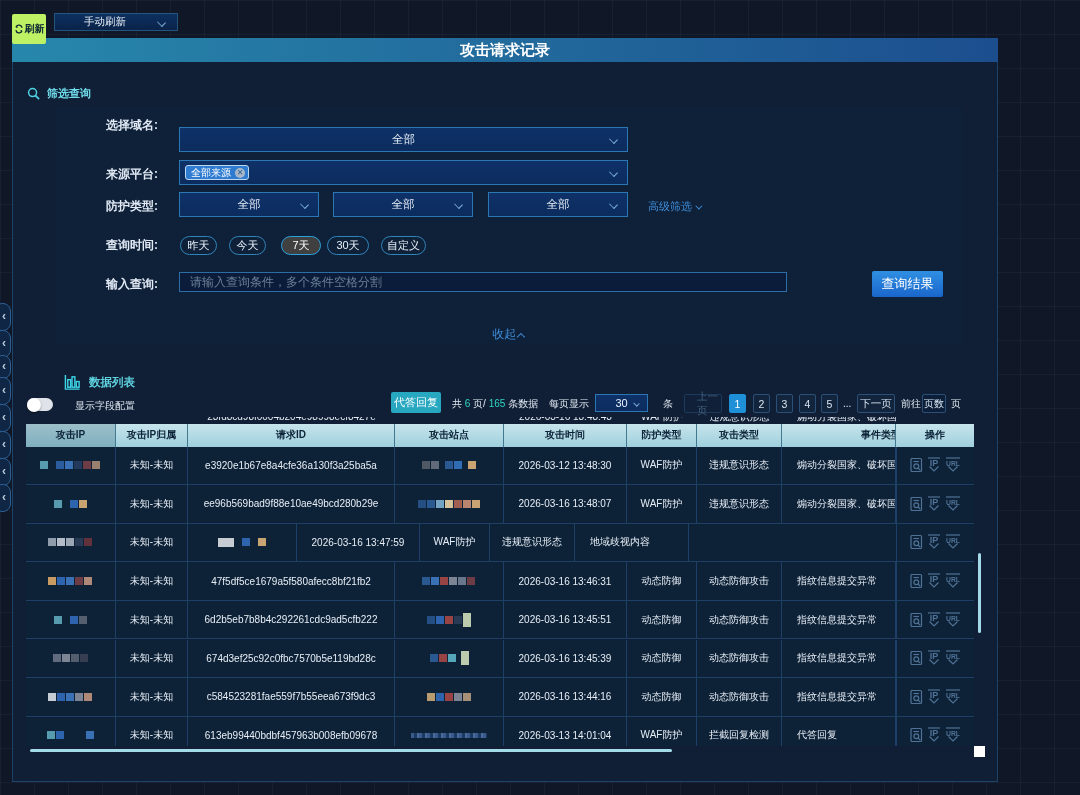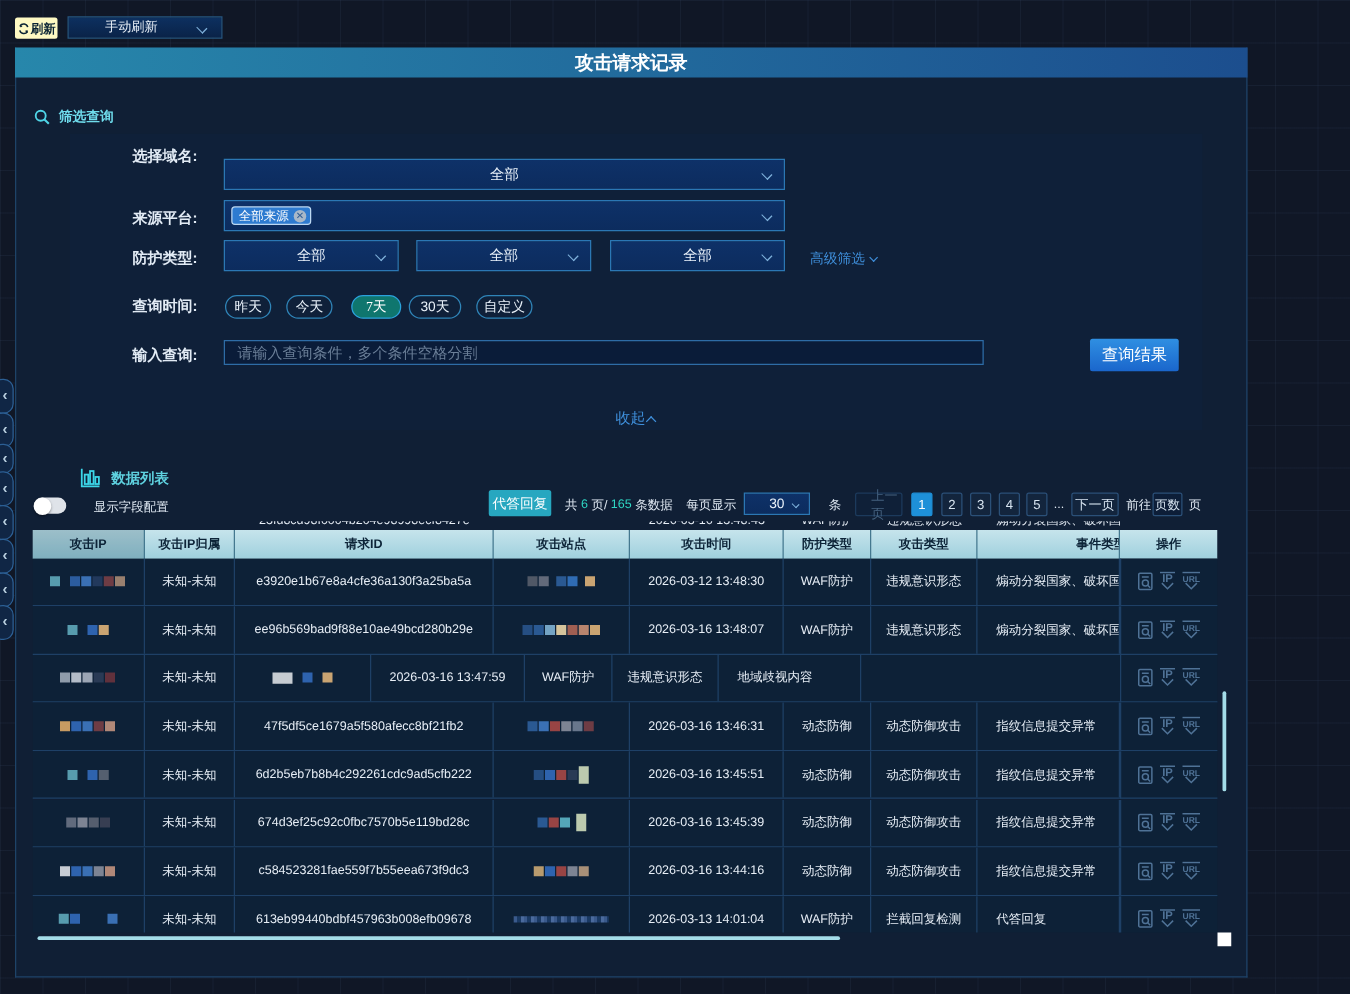--- a/index.html
+++ b/index.html
@@ -12,22 +12,22 @@
     linear-gradient(90deg, rgba(62,82,116,0.15) 1px, transparent 1px);
   background-size:34px 34px;
   position:relative;
   color:#dfe8f2;
   font-size:12px;
 }
 .abs { position:absolute; }
 
 
 .btn-refresh {
-  left:12px; top:14px; width:34px; height:17px;
-  background:#fef9c3; color:#0b2435; font-size:10px; font-weight:bold;
+  left:12px; top:14px; width:34px; height:30px;
+  background:#bef264; color:#0b2435; font-size:10px; font-weight:bold;
   display:flex; align-items:center; justify-content:center; gap:1px;
   border-radius:2px; white-space:nowrap;
 }
 .sel-manual {
   left:54px; top:13px; width:124px; height:18px;
   background:linear-gradient(180deg,#0d3060,#0a2348);
   border:1px solid #25557f; color:#e8f0f8; font-size:10.5px;
   display:flex; align-items:center; justify-content:center; padding-right:22px;
 }
 .sel-manual .chev { position:absolute; right:12px; top:5px; }
@@ -62,21 +62,21 @@
   position:absolute;
   background:linear-gradient(180deg,#0e3168,#0c2c5e);
   border:1px solid #2b77b4;
   color:#eaf2fa; display:flex; align-items:center; justify-content:center; font-size:11.5px;
 }
 .dd .chev { position:absolute; right:10px; top:8px; }
 .pill {
   position:absolute; height:19px; border:1px solid #2f84b8; border-radius:10px;
   color:#eaf2fa; display:flex; align-items:center; justify-content:center; font-size:11px;
 }
-.pill.active { background:#0f766e; border-color:#2ba2dc; color:#fff;font-family:Liberation Serif, serif; }
+.pill.active { background:#404040; border-color:#2ba2dc; color:#fff; }
 .inputq {
   left:123px; top:165px; width:608px; height:20px;
   background:#0a1c39; border:1px solid #2e6ca6;
   color:#6b7f98; display:flex; align-items:center; padding-left:10px; font-size:12px;
   position:absolute;
 }
 .btn-query {
   left:816px; top:164px; width:71px; height:26px;
   background:linear-gradient(180deg,#2f8fe2,#1a66cc);
   color:#fff; display:flex; align-items:center; justify-content:center; font-size:13px;

